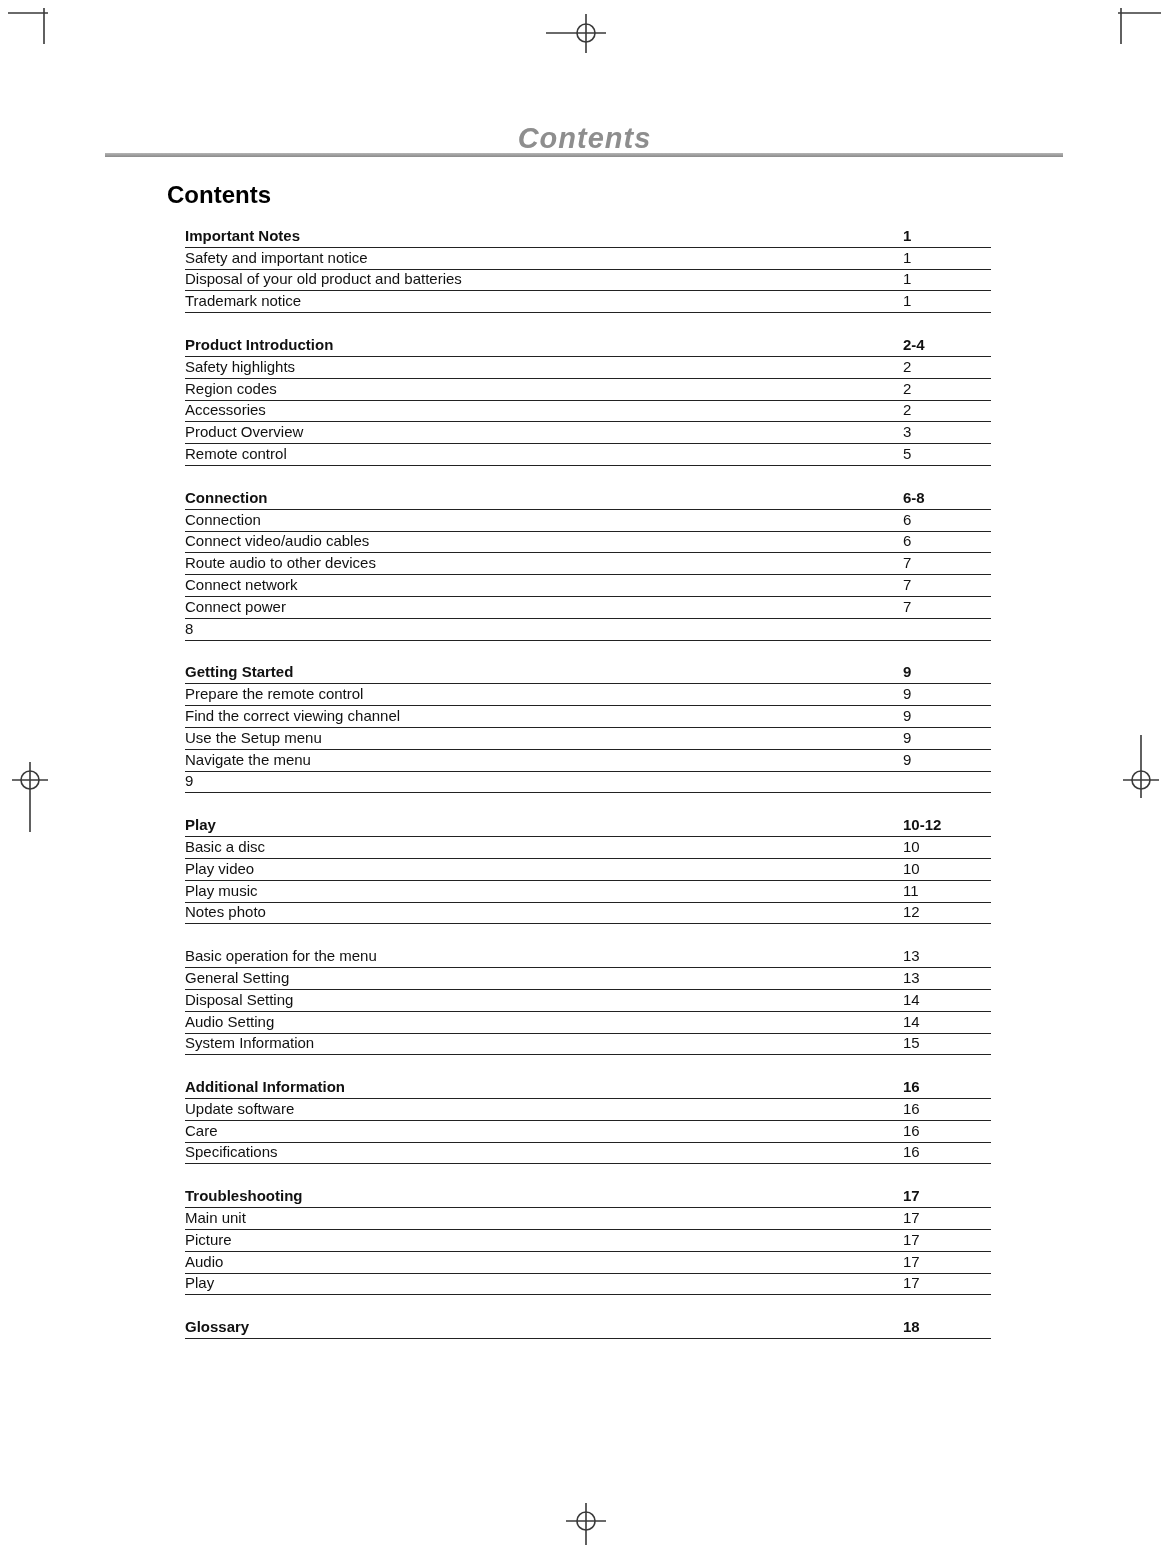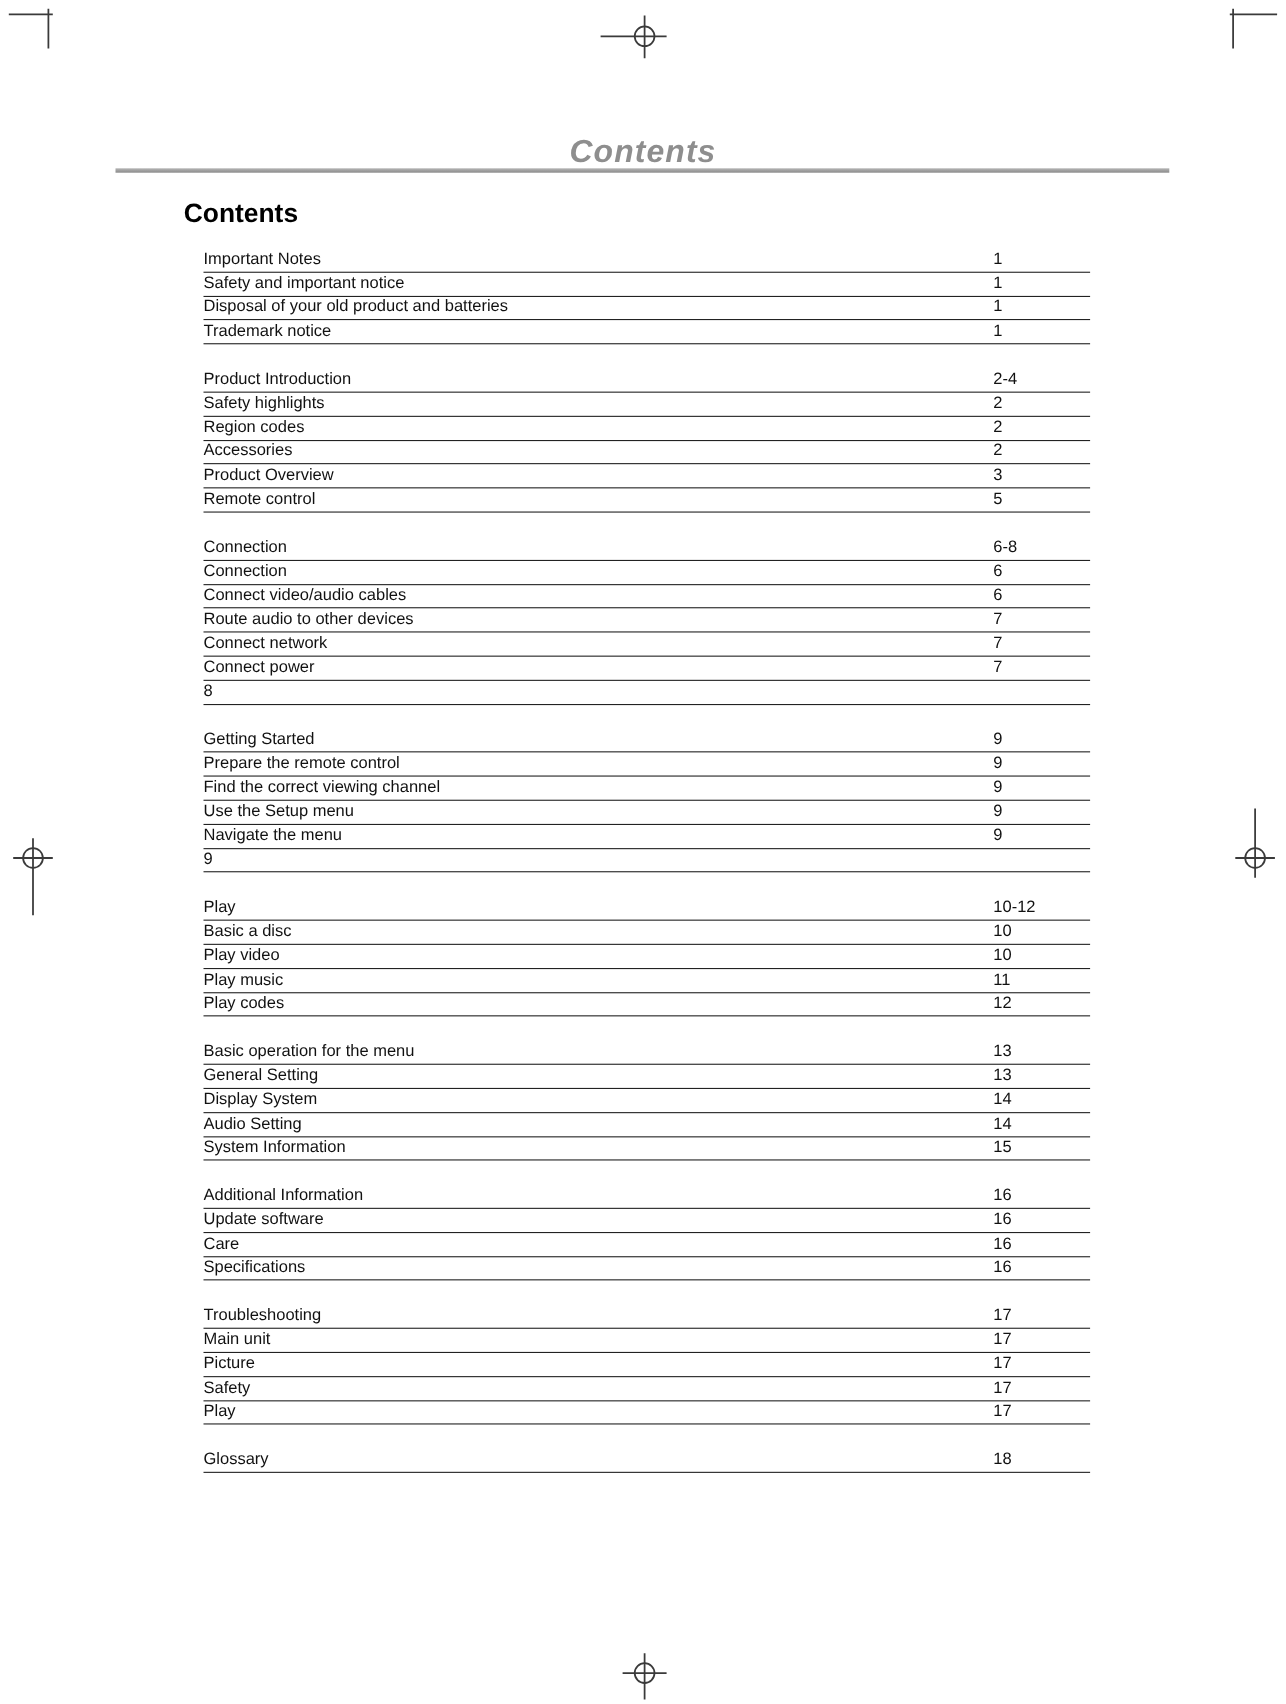--- a/index.html
+++ b/index.html
@@ -54,21 +54,21 @@
   .toc-section { margin-bottom: 22px; }
   .toc-row {
     display: flex;
     align-items: flex-end;
     height: 21.8px;
     border-bottom: 1.4px solid #222;
     font-size: 15px;
     line-height: 18px;
     padding-bottom: 2px;
   }
-  .toc-head { font-weight: normal; }
+  .toc-head { font-weight: bold; }
   .toc-row .lbl { flex: 0 0 718px; white-space: nowrap; overflow: hidden; }
   .toc-row .pg  { flex: 1; white-space: nowrap; }
 </style>
 </head>
 <body>
 
 <svg class="reg-marks" width="1169" height="1549" viewBox="0 0 1169 1549" fill="none" stroke="#3a3a3a" stroke-width="1.6">
 
   <path d="M 8 13 H 48 M 44 8 V 44"></path>
 
@@ -202,35 +202,35 @@
       </div>
       <div class="toc-row">
         <span class="lbl">Play video</span>
         <span class="pg">10</span>
       </div>
       <div class="toc-row">
         <span class="lbl">Play music</span>
         <span class="pg">11</span>
       </div>
       <div class="toc-row">
-        <span class="lbl">Play codes</span>
+        <span class="lbl">Notes photo</span>
         <span class="pg">12</span>
       </div>
     </div>
     <div class="toc-section">
       <div class="toc-row">
         <span class="lbl">Basic operation for the menu</span>
         <span class="pg">13</span>
       </div>
       <div class="toc-row">
         <span class="lbl">General Setting</span>
         <span class="pg">13</span>
       </div>
       <div class="toc-row">
-        <span class="lbl">Display System</span>
+        <span class="lbl">Disposal Setting</span>
         <span class="pg">14</span>
       </div>
       <div class="toc-row">
         <span class="lbl">Audio Setting</span>
         <span class="pg">14</span>
       </div>
       <div class="toc-row">
         <span class="lbl">System Information</span>
         <span class="pg">15</span>
       </div>
@@ -260,21 +260,21 @@
       </div>
       <div class="toc-row">
         <span class="lbl">Main unit</span>
         <span class="pg">17</span>
       </div>
       <div class="toc-row">
         <span class="lbl">Picture</span>
         <span class="pg">17</span>
       </div>
       <div class="toc-row">
-        <span class="lbl">Safety</span>
+        <span class="lbl">Audio</span>
         <span class="pg">17</span>
       </div>
       <div class="toc-row">
         <span class="lbl">Play</span>
         <span class="pg">17</span>
       </div>
     </div>
     <div class="toc-section">
       <div class="toc-row toc-head">
         <span class="lbl">Glossary</span>

